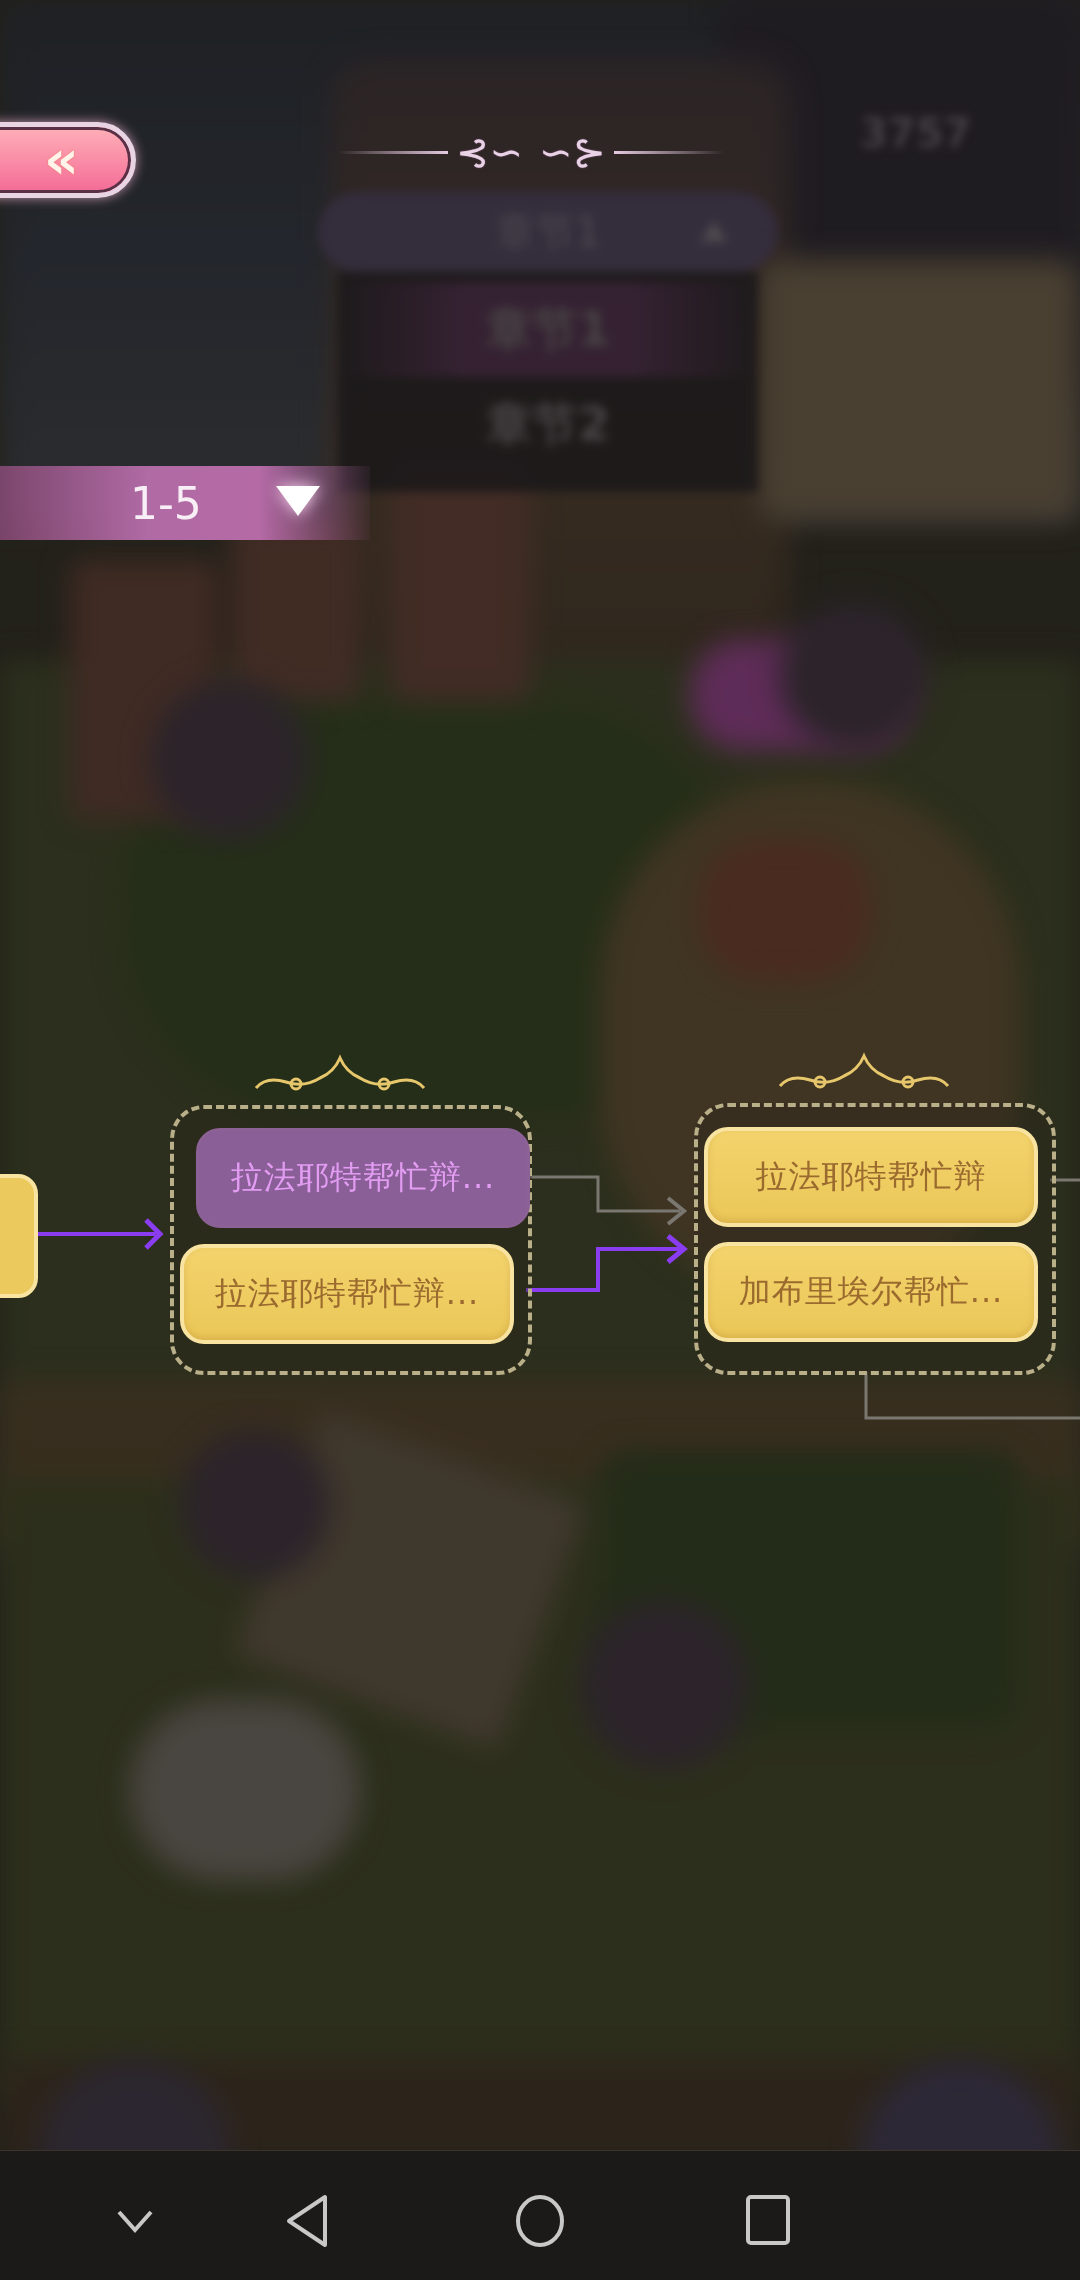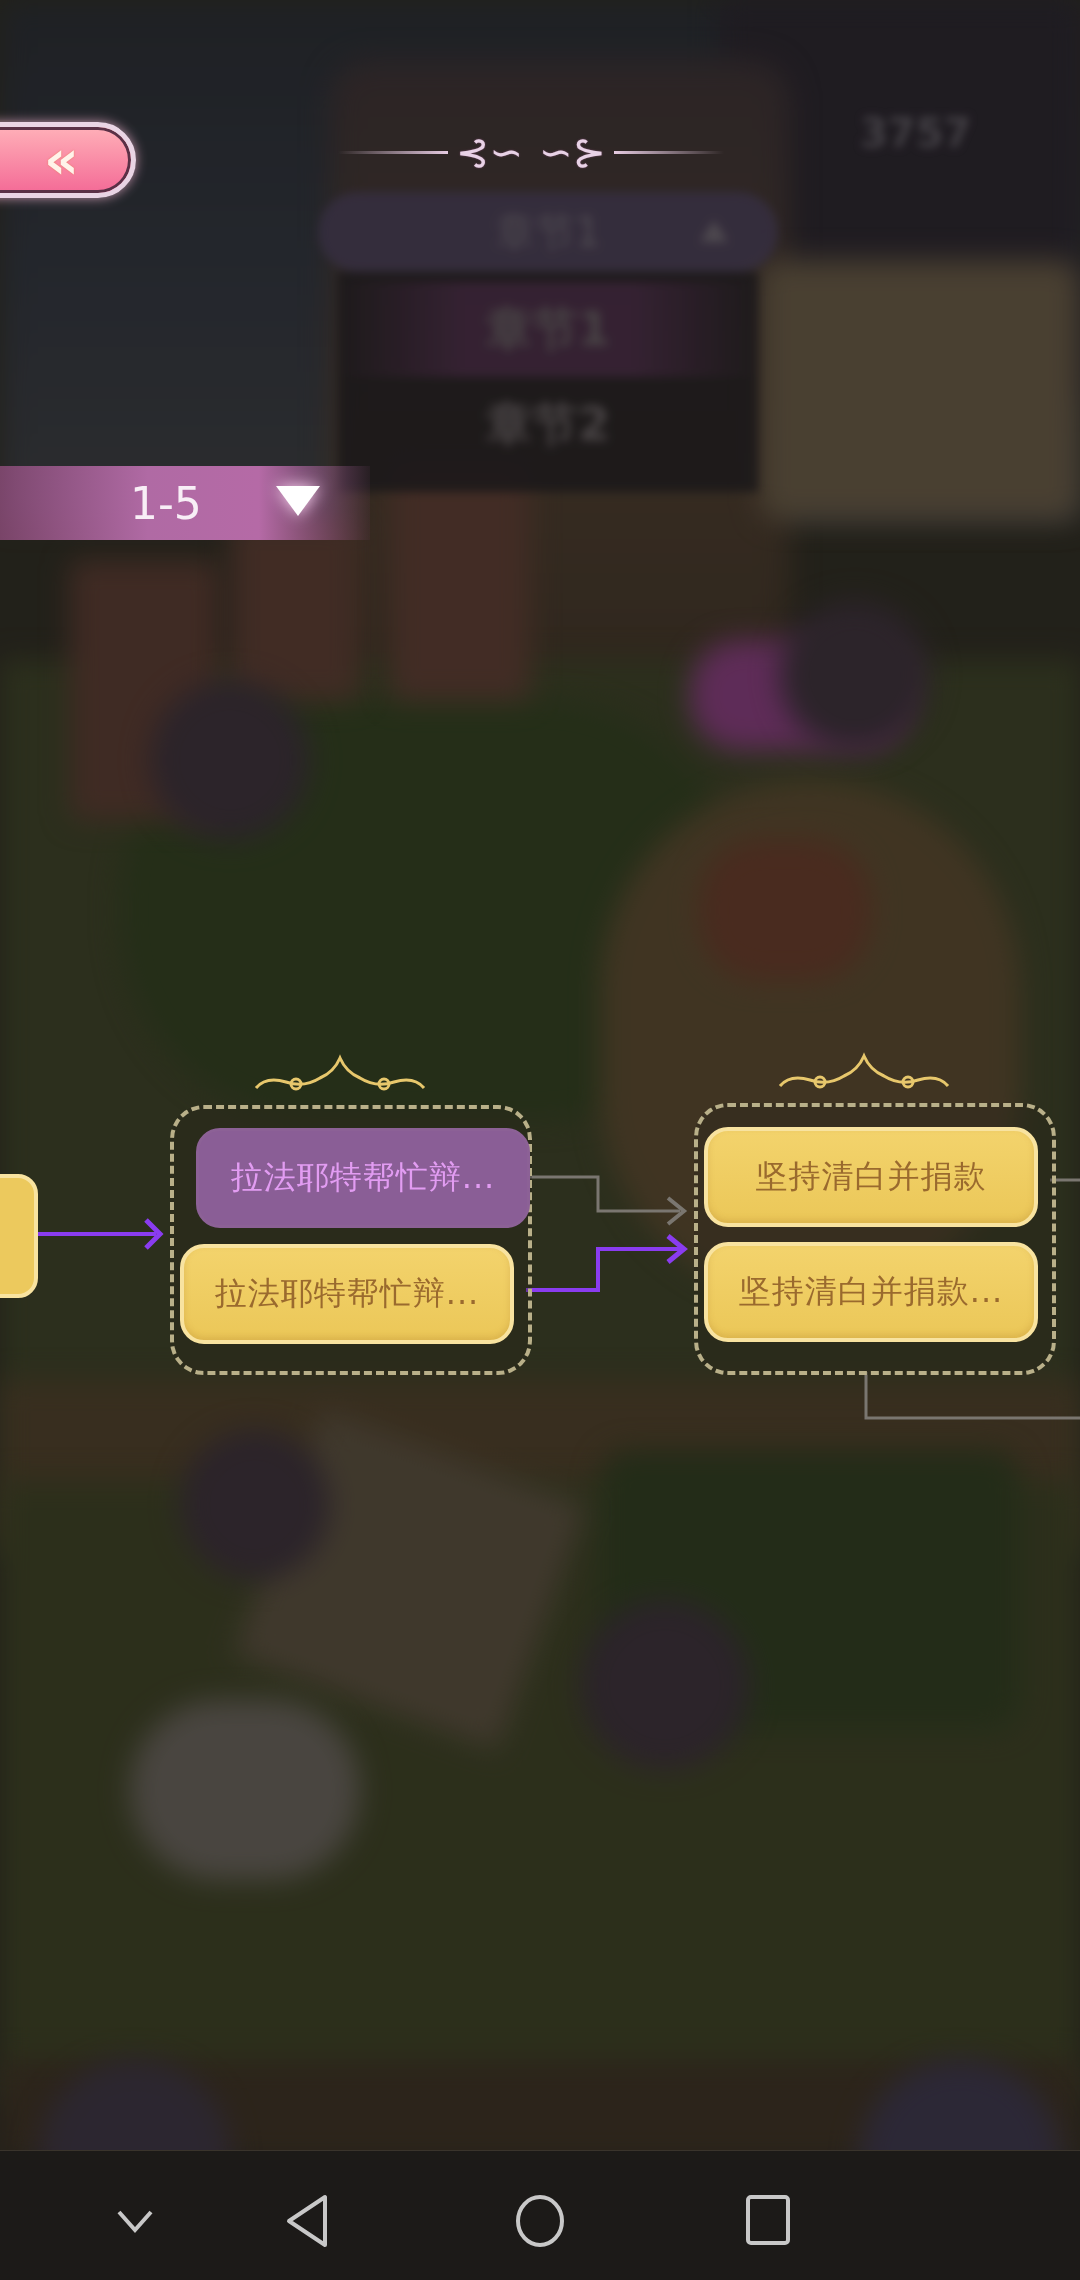--- a/index.html
+++ b/index.html
@@ -183,24 +183,24 @@
 <div class="group" style="left:170px; top:1105px; width:354px; height:262px;"></div>
 <div class="choice purple" style="left:196px; top:1128px; width:334px; height:100px;">
   <span>拉法耶特帮忙辩...</span>
 </div>
 <div class="choice yellow" style="left:180px; top:1244px; width:334px; height:100px;">
   <span>拉法耶特帮忙辩...</span>
 </div>
 
 <div class="group" style="left:694px; top:1103px; width:354px; height:264px;"></div>
 <div class="choice yellow" style="left:704px; top:1127px; width:334px; height:100px;">
-  <span>坚持清白并捐款</span>
+  <span>拉法耶特帮忙辩</span>
 </div>
 <div class="choice yellow" style="left:704px; top:1242px; width:334px; height:100px;">
-  <span>坚持清白并捐款...</span>
+  <span>加布里埃尔帮忙...</span>
 </div>
 
 <div class="navbar">
   <div class="nav-btn" style="left:95px;">
     <svg width="40" height="30">
       <polyline points="4,6 20,24 36,6" fill="none" stroke="#c8c8c8" stroke-width="4"></polyline>
     </svg>
   </div>
   <div class="nav-btn" style="left:268px;">
     <svg width="50" height="56">

